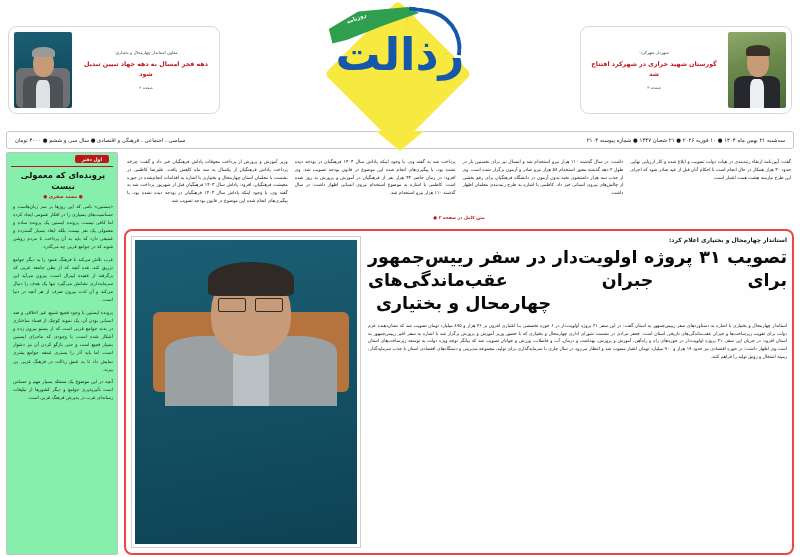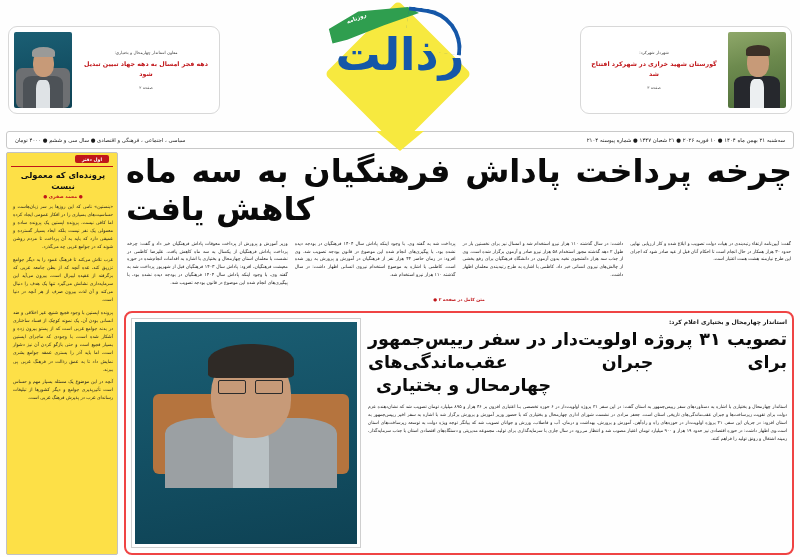--- a/index.html
+++ b/index.html
@@ -274,21 +274,21 @@
   }
 
   
   .side-col {
     flex: 0 0 112px;
     border: 1px solid #c2c2c2;
     border-radius: 2px;
     position: relative;
     padding: 13px 4px 4px 6px;
     overflow: hidden;
-    background: #fde047;
+    background: #86efac;
   }
   .side-tag {
     position: absolute;
     top: 2px; right: 8px;
     background: #c0161a;
     color: #fff;
     font-size: 4.6px;
     font-weight: bold;
     padding: 1.5px 7px;
     border-radius: 2px;
@@ -391,24 +391,20 @@
     <span>سه‌شنبه ۲۱ بهمن ماه ۱۴۰۴ ● ۱۰ فوریه ۲۰۲۶ ● ۲۱ شعبان ۱۴۴۷ ● شماره پیوسته ۲۱۰۴</span>
     <span>سیاسی ، اجتماعی ، فرهنگی و اقتصادی ● سال سی و ششم ● ۴۰۰۰ تومان</span>
   </div>
   <div class="datebar-mask"></div>
 
   <div class="content">
 
     <div class="main-col">
 
 
-      <div class="lead-head">
-        <span>چرخه پرداخت پاداش فرهنگیان به سه ماه</span>
-        <span class="l2">کاهش یافت</span>
-      </div>
 
       <div class="lead-body">
         <div class="col-p">
           <p>گفت: آیین‌نامه ارتقاء رتبه‌بندی در هیات دولت تصویب و ابلاغ شده و کار ارزیابی نهایی حدود ۳۰ هزار همکار در حال انجام است تا احکام آنان قبل از عید صادر شود که اجرای این طرح نیازمند هشت همت اعتبار است.</p>
         </div>
         <div class="col-p">
           <p>داشت: در سال گذشته ۱۱۰ هزار نیرو استخدام شد و امسال نیز برای نخستین بار در طول ۲ دهه گذشته مجوز استخدام ۵۸ هزار نیرو صادر و آزمون برگزار شده است. وی از جذب سه هزار دانشجوی نخبه بدون آزمون در دانشگاه فرهنگیان برای رفع بخشی از چالش‌های نیروی انسانی خبر داد. کاظمی با اشاره به طرح رتبه‌بندی معلمان اظهار داشت.</p>
         </div>
         <div class="col-p">
           <p>پرداخت شد به گفته وی، با وجود اینکه پاداش سال ۱۴۰۴ فرهنگیان در بودجه دیده نشده بود، با پیگیری‌های انجام شده این موضوع در قانون بودجه تصویب شد. وی افزود: در زمان حاضر ۴۴ هزار نفر از فرهنگیان در آموزش و پرورش به روز شده است. کاظمی با اشاره به موضوع استخدام نیروی انسانی اظهار داشت: در سال گذشته ۱۱۰ هزار نیرو استخدام شد.</p>

